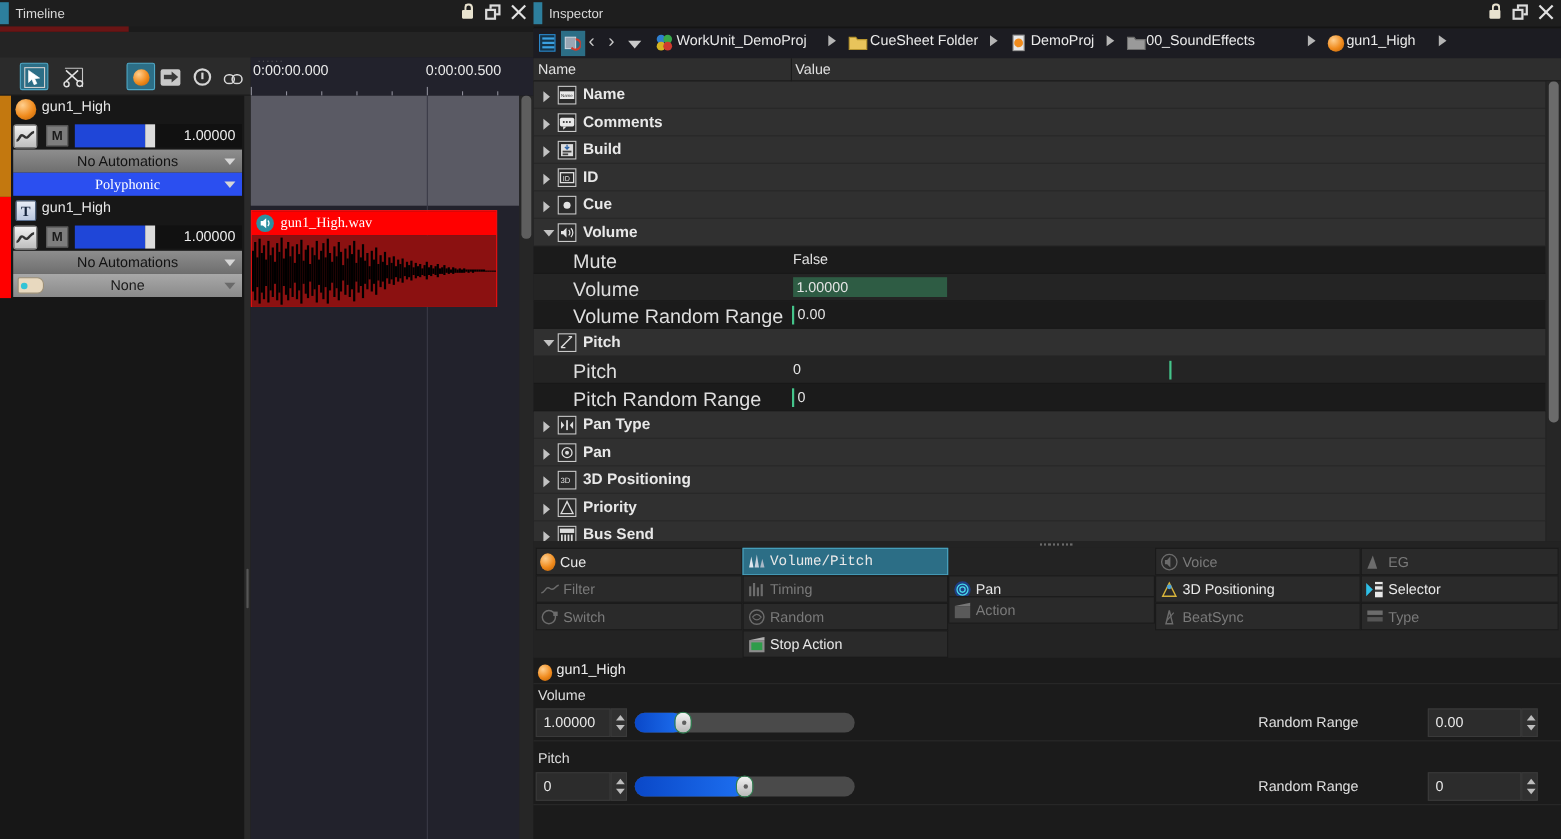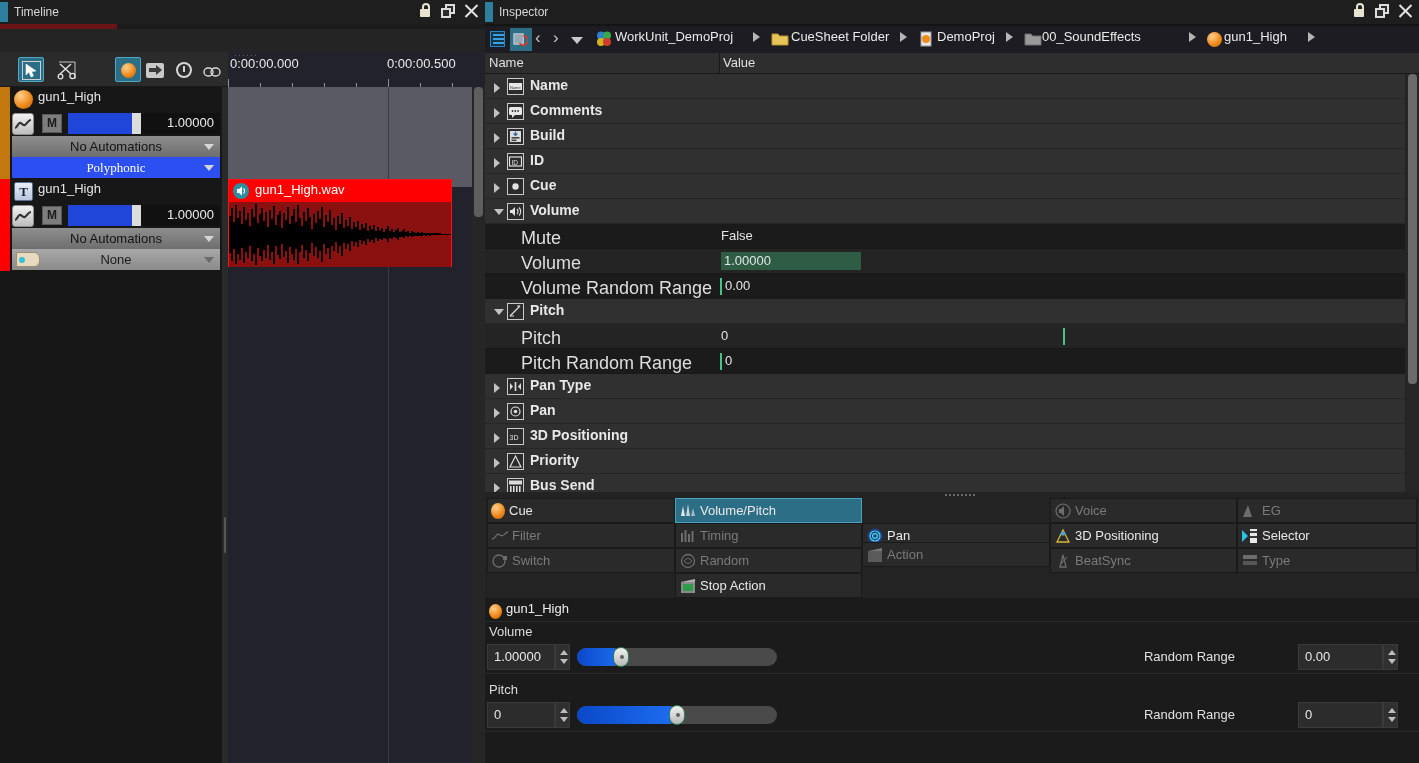--- a/index.html
+++ b/index.html
@@ -94,21 +94,21 @@
   .dd.blue { background:#2b4ff0; color:#fff;font-family:Liberation Serif, serif; }
   .dd.gray2 { background: linear-gradient(#a8a8a8,#8a8a8a); color:#1a1a1a; }
   .dd.gray2 .caret { border-top-color:#6a6a6a; }
   .tagico { position:absolute; left:4px; top:3px; width:24px; height:15px; background:#e8d9bf;
             border:1px solid #9b8f78; border-radius:2px 6px 6px 2px;}
   .tagico::after { content:""; position:absolute; left:2px; top:4px; width:6px; height:6px; border-radius:50%; background:#32c4d6;}
 
   
   #tl-canvas { position:absolute; left:228px; top:87px; width:257px; height:676px; background:#22222c; }
   #clip-lane { position:absolute; left:0; top:0; width:244px; height:100px; background:#5a5a64; }
-  #clip { position:absolute; left:0; top:92px; width:224px; height:88px; border:1px solid #ff1010; }
+  #clip { position:absolute; left:0; top:104px; width:224px; height:88px; border:1px solid #ff1010;font-family:Liberation Serif, serif; }
   #clip .cliphdr { position:absolute; left:0; top:0; width:100%; height:22px; background:#ff0000; }
   #clip .cliphdr .nm { position:absolute; left:26px; top:2px; font-size:13px; color:#fff; }
   #clip .spk { position:absolute; left:4px; top:3px; width:16px; height:16px; border-radius:50%; background:#2c8fa0; }
   #clip .wavebg { position:absolute; left:0; top:22px; width:100%; height:65px; background:#8b1111; }
   #playline { position:absolute; left:160px; top:0; width:1px; height:676px; background:#3a3a46; }
   #tl-vscroll { position:absolute; right:0; top:0; width:13px; height:676px; background:#262626; }
   #tl-vscroll .thumb { position:absolute; left:2px; top:0px; width:9px; height:130px; background:#5e5e5e; border-radius:4px;}
   #tl-splitter { position:absolute; left:222px; top:87px; width:6px; height:676px; background:#2a2a2a; }
   #tl-splitter::after { content:""; position:absolute; left:2px; top:430px; width:2px; height:36px; background:#565656; border-radius:1px;}
 
@@ -154,21 +154,21 @@
   #ptree-scroll .thumb { position:absolute; left:2px; top:0; width:9px; height:310px; background:#6b6b6b; border-radius:4px;}
 
   
   #mid-split { position:absolute; left:0; top:492px; width:934px; height:6px; background:#232323; }
   #mid-split::after { content:""; position:absolute; left:460px; top:2px; width:30px; height:2px;
      background:repeating-linear-gradient(90deg,#6a6a6a 0 2px, transparent 2px 4px); }
 
   
   #tabgrid { position:absolute; left:0; top:498px; width:934px; height:100px; }
   .tcell { position:absolute; height:25px; background:#2a2a2a; border:1px solid #1a1a1a; cursor:pointer; }
-  .tcell.active { background:#2c6e86; border:1px solid #4aa3c0; }
+  .tcell.active { background:#2c6e86; border:1px solid #4aa3c0;font-family:Liberation Mono, monospace; }
   .tcell .ti { position:absolute; left:3px; top:3px; width:18px; height:18px; }
   .tcell .tt { position:absolute; left:24px; top:4px; font-size:13px; color:#e8e8e8; white-space:nowrap; }
   .tcell.dim .tt { color:#7a7a7a; }
 
   
   #beditor { position:absolute; left:0; top:598px; width:934px; height:165px; background:#1b1b1b; }
   #behead { position:absolute; left:4px; top:3px; font-size:13px; color:#ededed; }
   #behead .dot { position:absolute; left:0; top:3px; width:13px; height:15px; border-radius:50%;
      background: radial-gradient(circle at 35% 30%, #ffcf8e 0%, #f08b1d 55%, #b85f07 100%); }
   .sechdr { position:absolute; left:4px; font-size:13px; color:#dcdcdc; }

